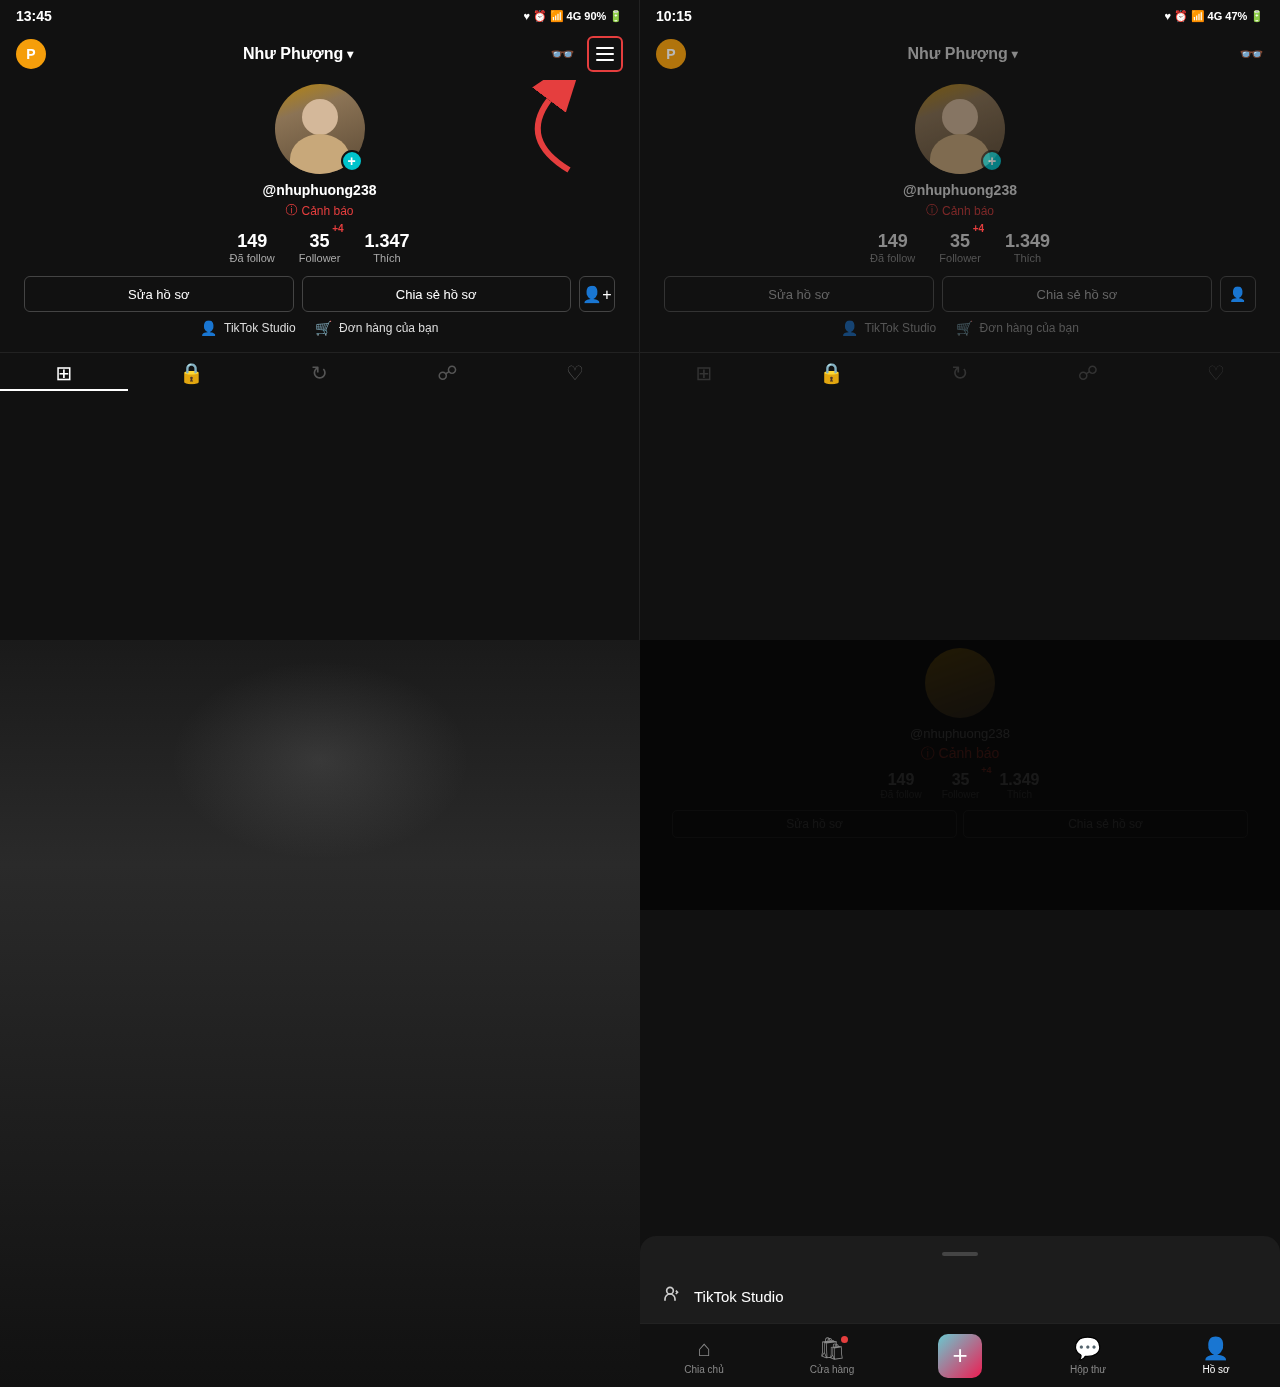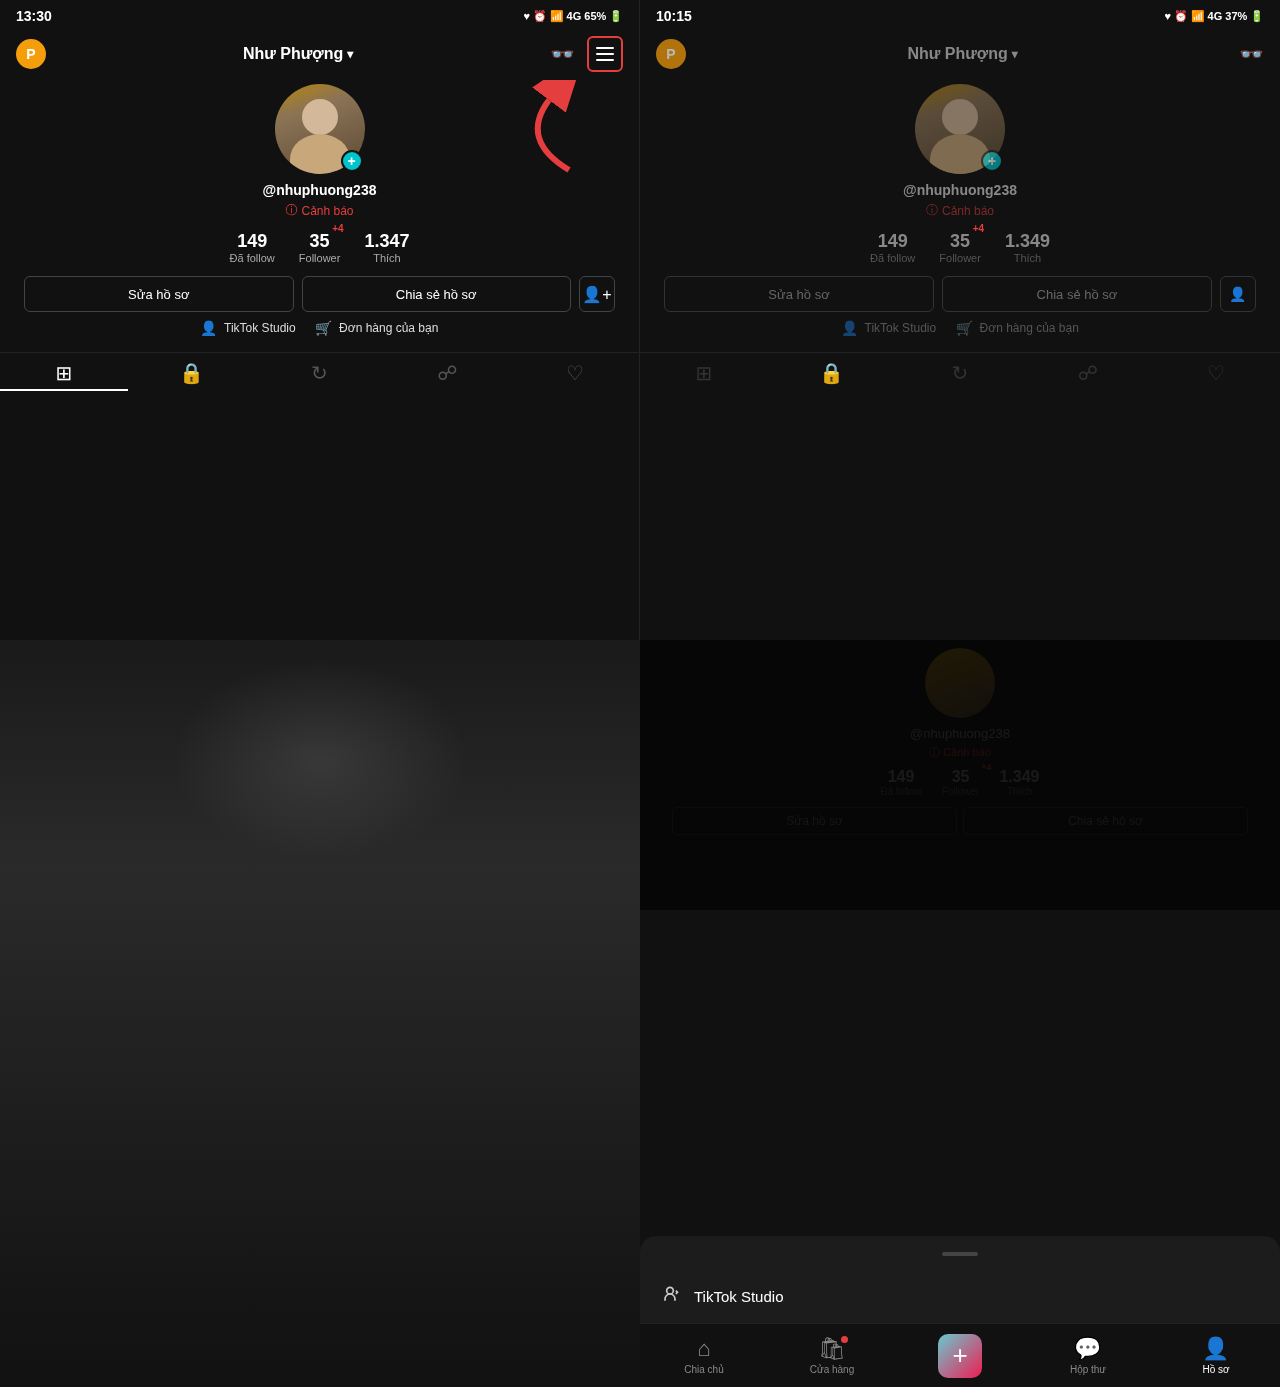--- a/index.html
+++ b/index.html
@@ -392,26 +392,26 @@
     .screen.right .tab-item { color: #333; }
   </style>
 </head>
 <body>
 
 <div class="screens-row">
 
   <div class="screen left">
 
     <div class="status-bar">
-      <span class="time">13:30</span>
+      <span class="time">13:45</span>
       <div class="status-icons">
         <span>♥ ⏰</span>
         <span>📶</span>
         <span>4G</span>
-        <span>65%</span>
+        <span>90%</span>
         <span>🔋</span>
       </div>
     </div>
 
     <div class="top-nav">
       <div class="profile-initial">
         <span>P</span>
       </div>
       <div class="username-btn">
         <span>Như Phượng</span>
@@ -497,21 +497,21 @@
   </div>
 
   <div class="screen right">
 
     <div class="status-bar">
       <span class="time">10:15</span>
       <div class="status-icons">
         <span>♥ ⏰</span>
         <span>📶</span>
         <span>4G</span>
-        <span>37%</span>
+        <span>47%</span>
         <span>🔋</span>
       </div>
     </div>
 
     <div class="top-nav">
       <div class="profile-initial" style="opacity:0.7;">
         <span>P</span>
       </div>
       <div class="username-btn" style="color:#888;">
         <span>Như Phượng</span>
@@ -588,21 +588,21 @@
   </div>
 
   <div class="bottom-right">
 
     <div class="bottom-right-screen">
 
       <div style="display:flex;flex-direction:column;align-items:center;padding:4px 0; opacity:0.4;">
 
         <div style="width:70px;height:70px;border-radius:50%;background:linear-gradient(160deg,#b8860b,#5c4a35);margin:4px auto;"></div>
         <div style="color:#888;font-size:13px;margin:4px 0;">@nhuphuong238</div>
-        <div style="color:#c0392b;font-size:11px;margin-bottom:8px;">ⓘ Cảnh báo</div>
+        <div style="color:#c0392b;font-size:14px;margin-bottom:8px;">ⓘ Cảnh báo</div>
         <div style="display:flex;gap:20px;margin-bottom:10px;">
           <div style="text-align:center;">
             <div style="color:#888;font-size:16px;font-weight:700;">149</div>
             <div style="color:#555;font-size:10px;">Đã follow</div>
           </div>
           <div style="text-align:center;position:relative;">
             <div style="color:#888;font-size:16px;font-weight:700;">35<span style="color:#c0392b;font-size:9px;position:absolute;top:-6px;right:-12px;">+4</span></div>
             <div style="color:#555;font-size:10px;">Follower</div>
           </div>
           <div style="text-align:center;">

